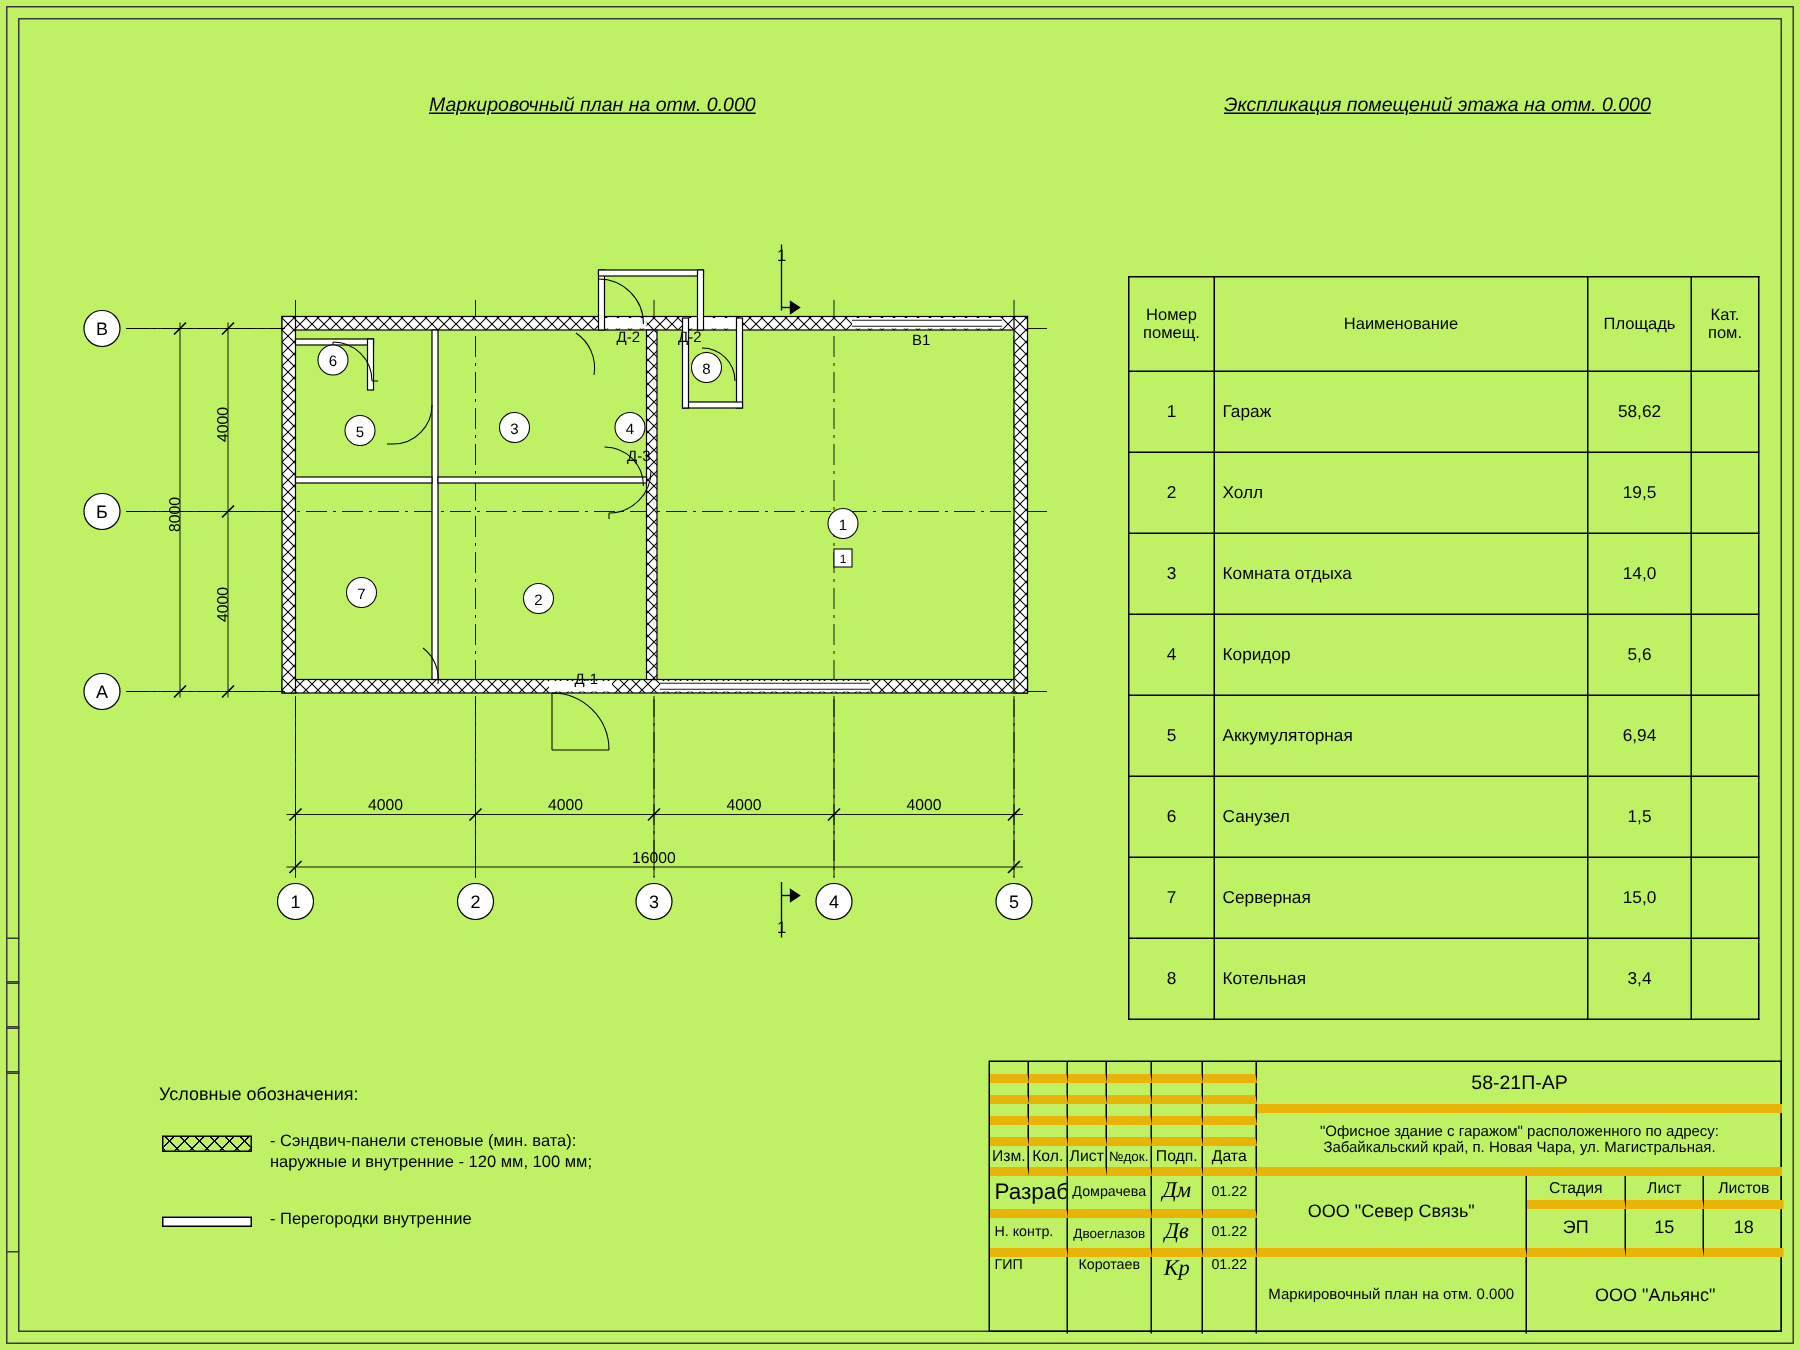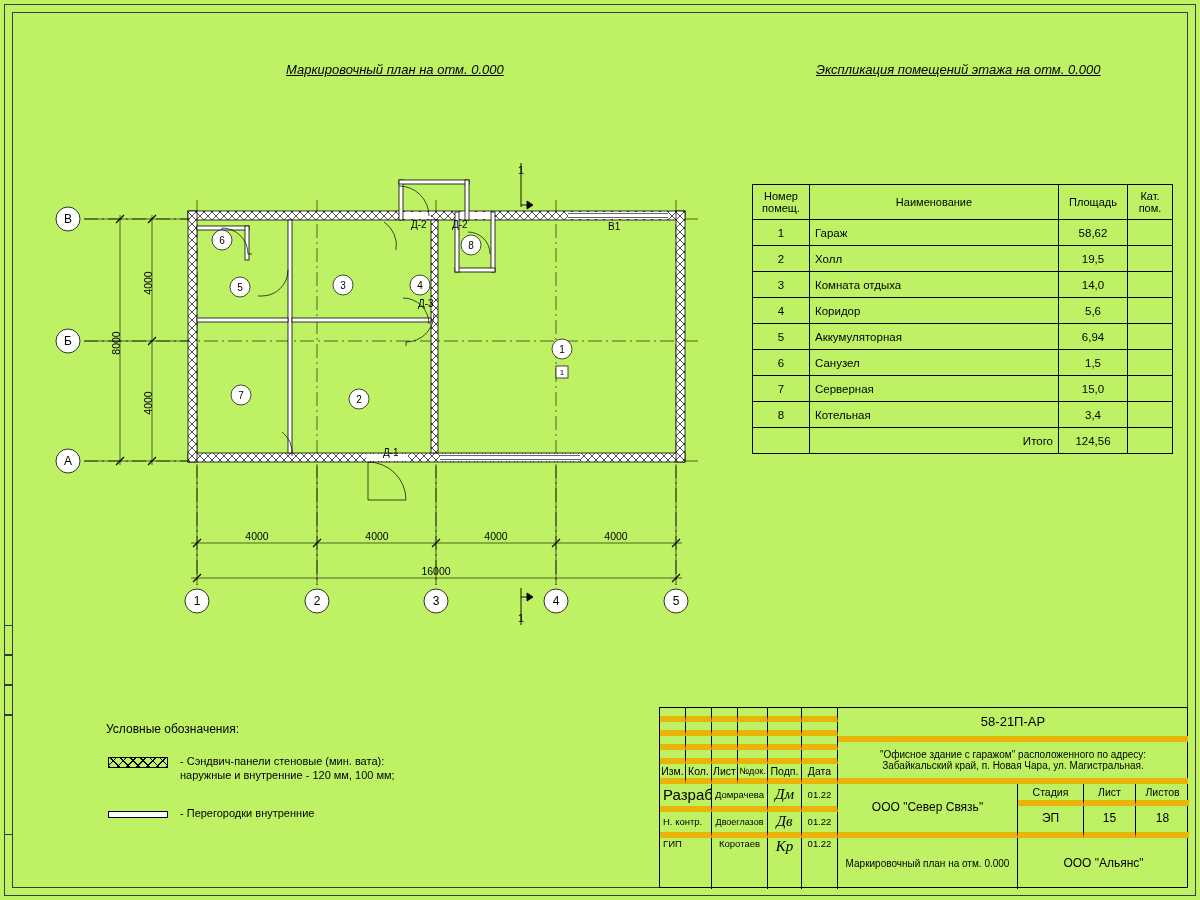--- a/index.html
+++ b/index.html
@@ -51,21 +51,21 @@
   
   .expl {
     position: absolute;
     left: 752px;
     top: 184px;
     border-collapse: collapse;
     font-size: 11.5px;
   }
   .expl td, .expl th {
     border: 1px solid #000;
-    padding: 5px 5px;
+    padding: 19px 5px;
     font-weight: normal;
     height: 15px;
     vertical-align: middle;
   }
   .expl th { text-align: center; font-size: 11px; line-height: 1.1; }
   .col-num { width: 46px; text-align: center; }
   .col-name { width: 238px; text-align: left; }
   .col-area { width: 58px; text-align: center; }
   .col-kat { width: 34px; text-align: center; font-size: 10px; }
   .total-label { text-align: right; }
@@ -420,26 +420,20 @@
           <td class="col-name">Серверная</td>
           <td class="col-area">15,0</td>
           <td class="col-kat"></td>
         </tr>
         <tr>
           <td class="col-num">8</td>
           <td class="col-name">Котельная</td>
           <td class="col-area">3,4</td>
           <td class="col-kat"></td>
         </tr>
-        <tr>
-          <td class="col-num"></td>
-          <td class="col-name total-label">Итого</td>
-          <td class="col-area">124,56</td>
-          <td class="col-kat"></td>
-        </tr>
       </tbody>
   </table>
 
   <div class="legend-title">Условные обозначения:</div>
   <div class="legend-hatch"></div>
   <div class="legend-plain"></div>
   <div class="legend-text" style="left:180px; top:755px;">- Сэндвич-панели стеновые (мин. вата):
   наружные и внутренние - 120 мм, 100 мм;</div>
   <div class="legend-text" style="left:180px; top:807px;">- Перегородки внутренние</div>
 

